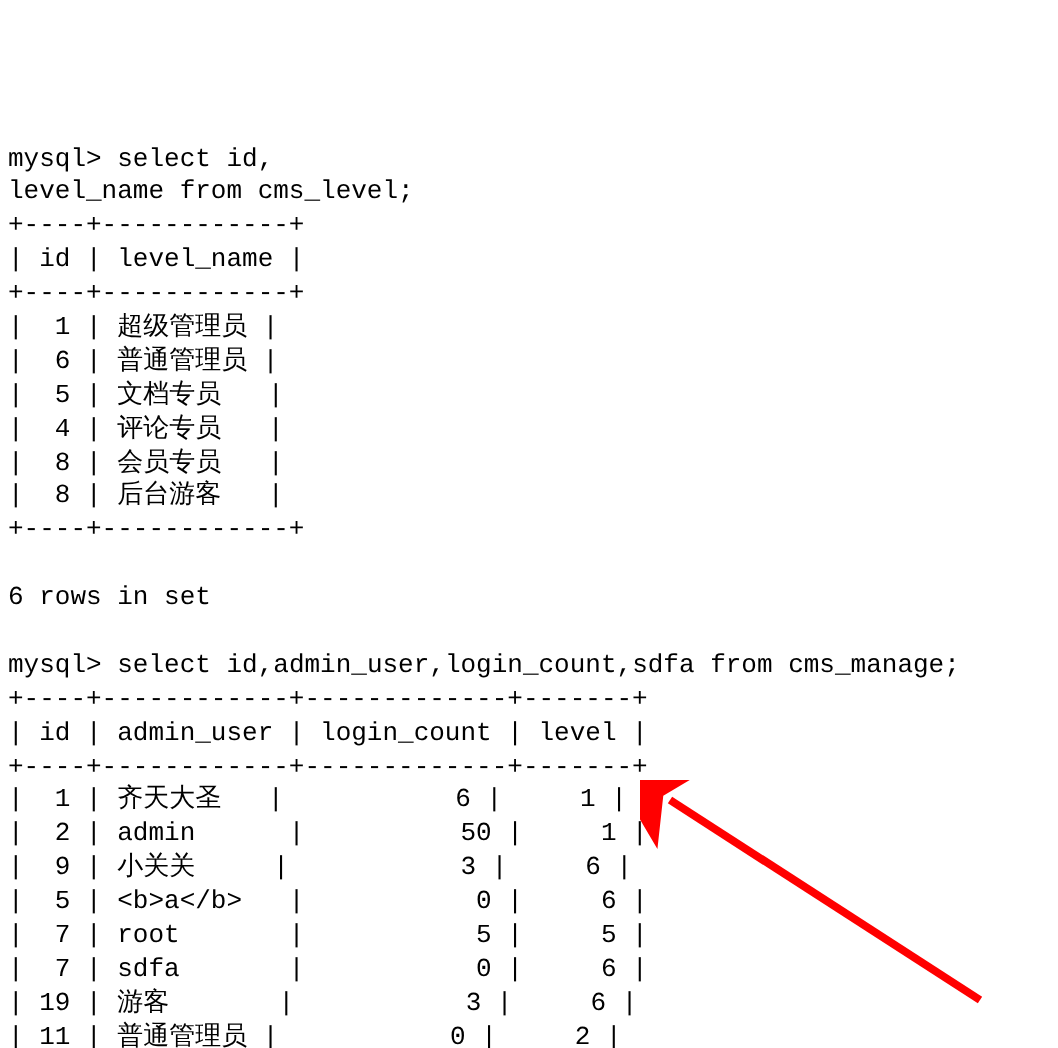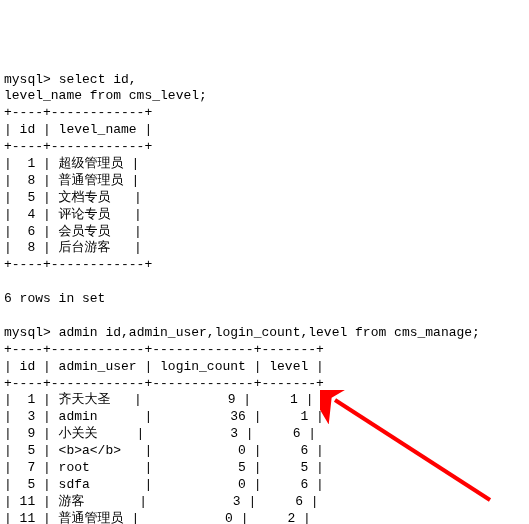--- a/index.html
+++ b/index.html
@@ -25,40 +25,40 @@
 <body>
 
 
 
 <span>mysql&gt;</span> <span>select id,</span>
 <span>level_name from cms_level;</span>
 <span>+----+------------+</span>
 <span>| id | level_name |</span>
 <span>+----+------------+</span>
 <span>|  1 | 超级管理员 |</span>
-<span>|  8 | 普通管理员 |</span>
+<span>|  6 | 普通管理员 |</span>
 <span>|  5 | 文档专员   |</span>
 <span>|  4 | 评论专员   |</span>
-<span>|  6 | 会员专员   |</span>
+<span>|  8 | 会员专员   |</span>
 <span>|  8 | 后台游客   |</span>
 <span>+----+------------+</span>
 
 <span>6 rows in set</span>
 
-<span>mysql&gt;</span> <span>admin id,admin_user,login_count,level from cms_manage;</span>
+<span>mysql&gt;</span> <span>select id,admin_user,login_count,sdfa from cms_manage;</span>
 <span>+----+------------+-------------+-------+</span>
 <span>| id | admin_user | login_count | level |</span>
 <span>+----+------------+-------------+-------+</span>
-<span>|  1 | 齐天大圣   |           9 |     1 |</span>
-<span>|  3 | admin      |          36 |     1 |</span>
+<span>|  1 | 齐天大圣   |           6 |     1 |</span>
+<span>|  2 | admin      |          50 |     1 |</span>
 <span>|  9 | 小关关     |           3 |     6 |</span>
 <span>|  5 | &lt;b&gt;a&lt;/b&gt;   |           0 |     6 |</span>
 <span>|  7 | root       |           5 |     5 |</span>
-<span>|  5 | sdfa       |           0 |     6 |</span>
-<span>| 11 | 游客       |           3 |     6 |</span>
+<span>|  7 | sdfa       |           0 |     6 |</span>
+<span>| 19 | 游客       |           3 |     6 |</span>
 <span>| 11 | 普通管理员 |           0 |     2 |</span>
 
 
 
 
 
 
 
 <svg class="arrow" style="left:320px; top:390px;" width="180" height="120" viewBox="0 0 180 120">
   <defs>

